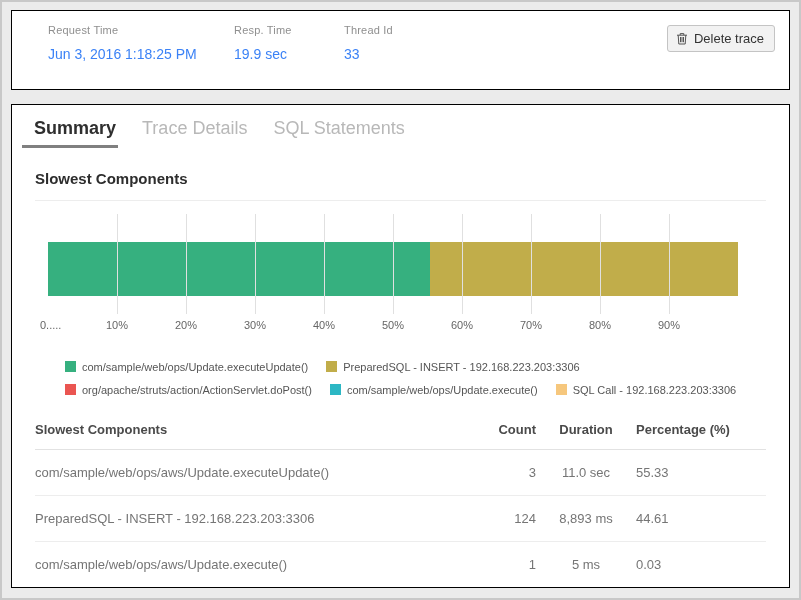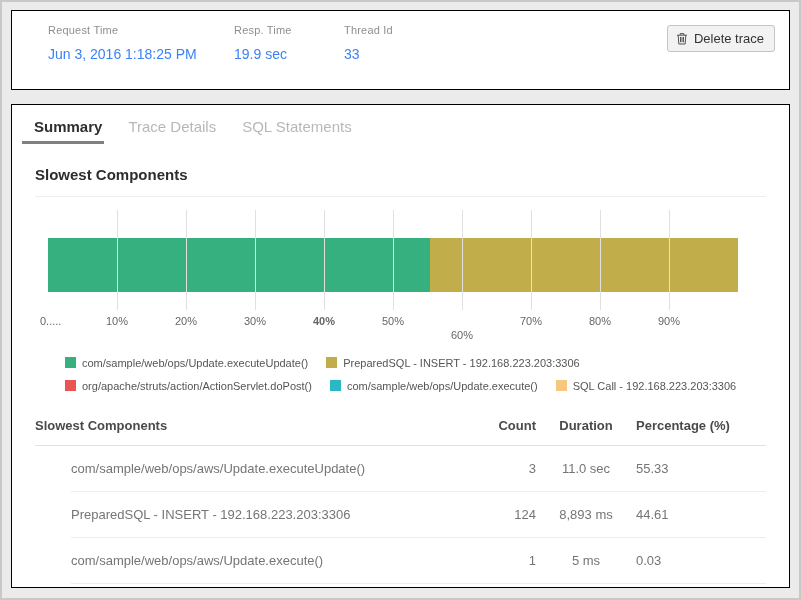--- a/index.html
+++ b/index.html
@@ -49,21 +49,21 @@
     margin-top: 1px;
   }
   .delete-btn svg { display: block; }
   
   .main-card { height: 484px; overflow: hidden; }
   .tabs {
     display: flex; gap: 26px;
     padding: 13px 14px 0 22px;
   }
   .tab {
-    font-size: 15px; color: #b8b8b8;
+    font-size: 18px; color: #b8b8b8;
     padding-bottom: 9px; cursor: pointer;
     position: relative; white-space: nowrap;
   }
   .tab.active { color: #2f2f2f; font-weight: bold; }
   .tab.active::after {
     content: ""; position: absolute;
     left: -12px; right: -2px; bottom: 0; height: 3px;
     background: #808080;
   }
   .content { padding: 0 23px; }
@@ -105,21 +105,20 @@
   .table { margin-top: 16px; }
   .tr, .thead { display: flex; align-items: center; }
   .thead {
     padding: 10px 0 12px 0;
     border-bottom: 1px solid #e2e2e2;
   }
   .th { font-size: 13px; font-weight: bold; color: #4a4a4a; }
   .tr {
     padding: 15px 0;
     border-bottom: 1px solid #ededed;
-    margin-left: 36px;
   }
   .tr:last-child { border-bottom: none; }
   .td { font-size: 13px; color: #757575; }
   .col0 { flex: 1; text-align: left; padding-right: 10px; }
   .col1 { width: 90px;  text-align: right; }
   .col2 { width: 100px; text-align: center; }
   .col3 { width: 130px; }
 </style>
 </head>
 <body>
@@ -182,23 +181,23 @@
             <div class="gridline" style="left: 60%;"></div>
             <div class="gridline" style="left: 70%;"></div>
             <div class="gridline" style="left: 80%;"></div>
             <div class="gridline" style="left: 90%;"></div>
           </div>
         <div class="axis" id="axis-ticks">
             <div class="tick-label" style="left: -8px; transform: none;">0.....</div>
             <div class="tick-label" style="left: 10%;">10%</div>
             <div class="tick-label" style="left: 20%;">20%</div>
             <div class="tick-label" style="left: 30%;">30%</div>
-            <div class="tick-label" style="left: 40%; font-weight: bold;">40%</div>
+            <div class="tick-label" style="left: 40%;">40%</div>
             <div class="tick-label" style="left: 50%;">50%</div>
-            <div class="tick-label" style="left: 60%; margin-top: 14px;">60%</div>
+            <div class="tick-label" style="left: 60%;">60%</div>
             <div class="tick-label" style="left: 70%;">70%</div>
             <div class="tick-label" style="left: 80%;">80%</div>
             <div class="tick-label" style="left: 90%;">90%</div>
           </div>
       </div>
 
       <div class="legend" id="legend">
           <div class="legend-item">
             <span class="legend-swatch" style="background: rgb(54, 176, 127);"></span>
             <span class="legend-label">com/sample/web/ops/Update.executeUpdate()</span>

